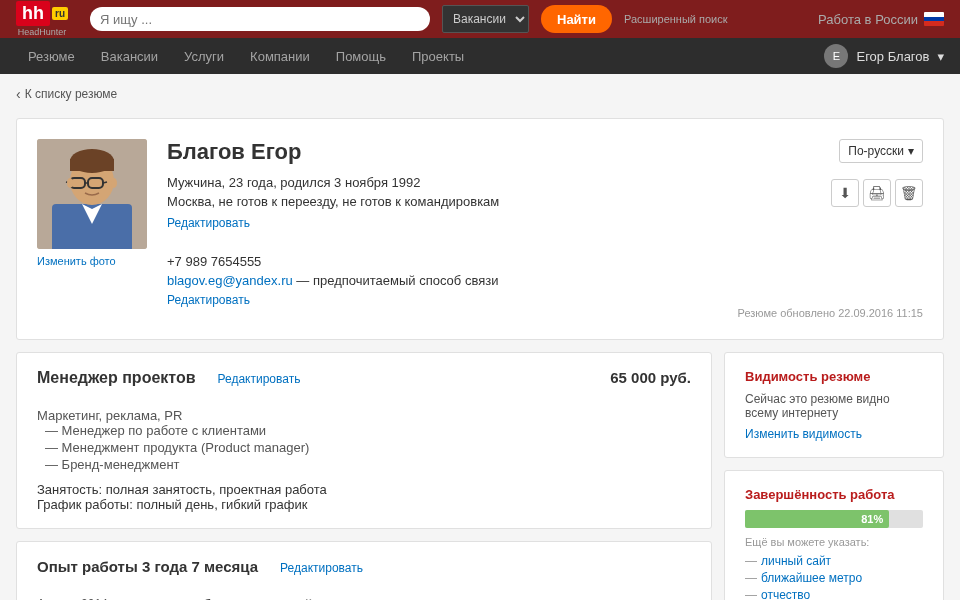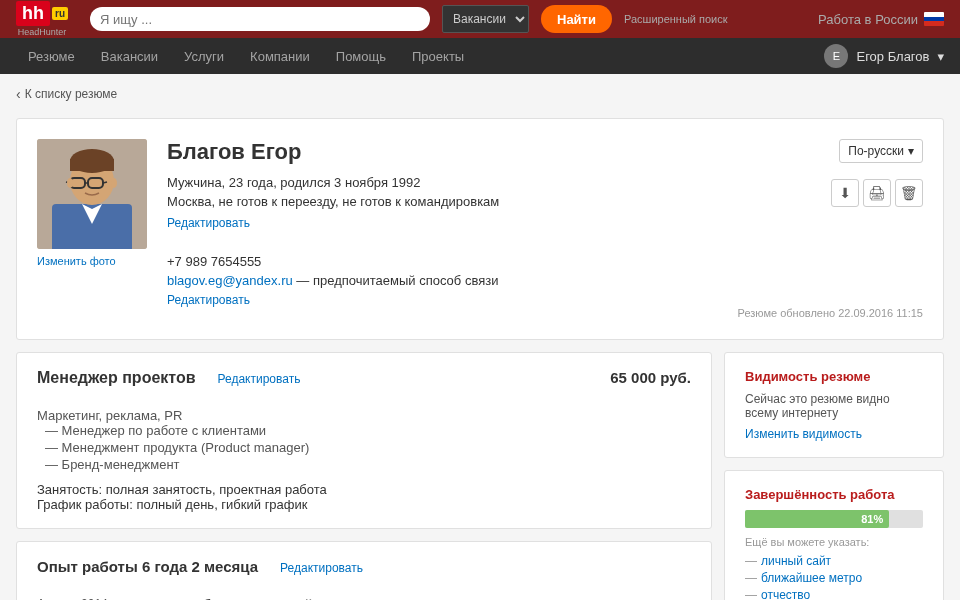--- a/index.html
+++ b/index.html
@@ -547,21 +547,21 @@
           <div class="spec-item">— Бренд-менеджмент</div>
         </div>
         <div class="employment-info">
           <div>Занятость: полная занятость, проектная работа</div>
           <div>График работы: полный день, гибкий график</div>
         </div>
       </div>
 
       <div class="card">
         <div class="section-header">
-          <span class="exp-header">Опыт работы 6 года 2 месяца</span>
+          <span class="exp-header">Опыт работы 3 года 7 месяца</span>
           <a class="edit-link">Редактировать</a>
         </div>
         <div class="exp-item">
           <div class="exp-dates">
             <div style="white-space:pre-line;">Апрель 2014 —
 по настоящее время</div>
 
           </div>
           <div class="exp-details">
             <div class="exp-company">Образовательный ресурс "kNOw"</div>

